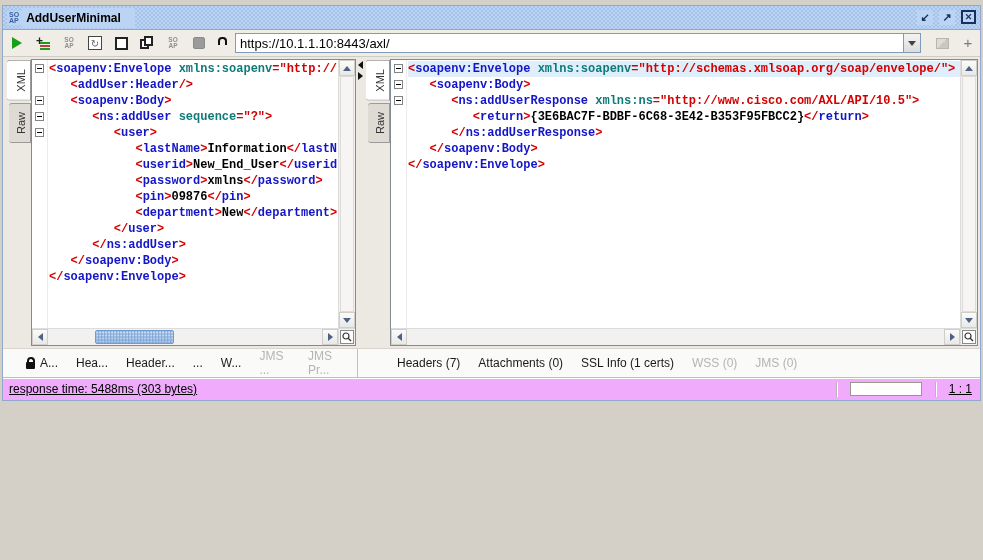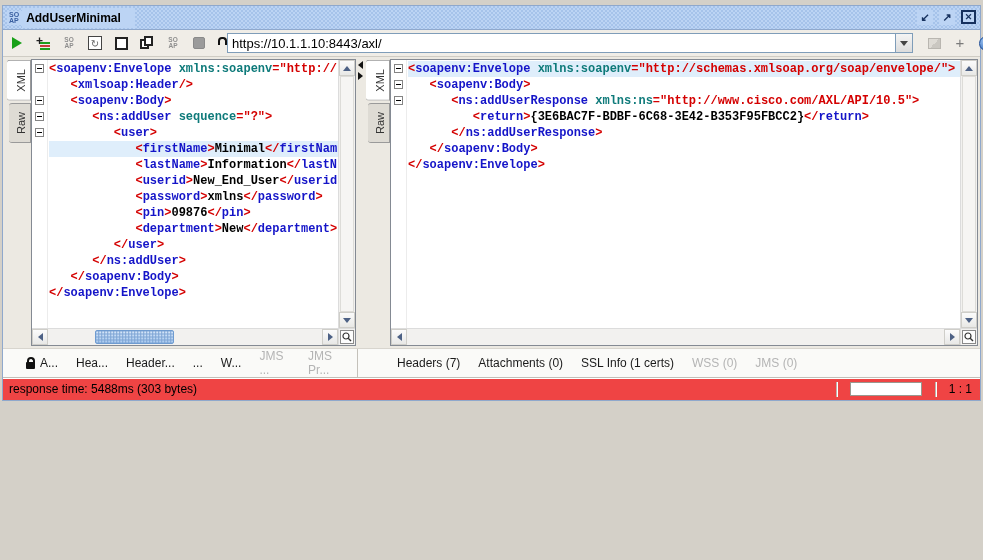--- a/index.html
+++ b/index.html
@@ -42,21 +42,21 @@
   .i-empty { width:13px; height:13px; border:2px solid #222; background:#fff; }
   .i-copy { position:relative; width:14px; height:14px; }
   .i-copy .b1 { position:absolute; left:0; top:3px; width:9px; height:10px; border:2px solid #222; background:#fff; }
   .i-copy .b2 { position:absolute; left:4px; top:0; width:9px; height:10px; border:2px solid #222; background:#fff; }
   .i-stop { width:12px; height:12px; background:#9b9b9b; border:1px solid #8a8a8a; border-radius:2px; }
   .lock { position:relative; width:11px; height:8px; background:#111; margin-top:5px; border-radius:1px; }
   .lock:before { content:''; position:absolute; top:-5px; left:2px; width:5px; height:6px;
     border:2px solid #111; border-bottom:none; border-radius:4px 4px 0 0; }
   .lock.small { width:9px; height:7px; margin-top:4px; }
   .lock.small:before { left:1px; width:4px; height:5px; }
-  .combo { display:flex; height:20px; margin-left:2px; }
+  .combo { display:flex; height:20px; margin-left:10px; }
   .combo input { width:668px; height:20px; border:1px solid #7f9db9; border-right:none;
     font-size:13px; padding:0 4px; outline:none; font-family:"Liberation Sans",sans-serif; }
   .combo .drop { width:18px; height:20px; border:1px solid #7f9db9; background:linear-gradient(#f4f4f4,#dcdcdc);
     display:flex; align-items:center; justify-content:center; }
   .arr-d { width:0; height:0; border-left:4px solid transparent; border-right:4px solid transparent; border-top:5px solid #444; }
   .i-layout { width:13px; height:11px; border:1px solid #b9b6b0; background:linear-gradient(135deg,#dedbd5 50%,#cac7c1 50%); }
   .i-plus { font-size:15px; color:#7a7a7a; line-height:10px; }
   .i-help { width:15px; height:15px; border-radius:50%; background:radial-gradient(circle at 35% 30%,#9dc4f2,#2a62b5);
     color:#fff; font-size:10px; font-weight:bold; display:flex; align-items:center; justify-content:center;
     border:1px solid #1d4c96; }
@@ -113,22 +113,22 @@
   
   .subtabs { height:29px; flex:0 0 29px; background:#fafaf8; border-top:1px solid #d8d5ce;
     display:flex; align-items:center; font-size:12px; }
   .subtabs .group { display:flex; align-items:center; gap:0; height:100%; }
   .subtabs .group.left { width:354px; flex:0 0 354px; padding-left:14px; }
   .subtabs .group.right { flex:1 1 auto; padding-left:30px; border-left:1px solid #c4c1ba; }
   .stab { padding:0 9px; color:#1b1b1b; display:flex; align-items:center; gap:5px; height:100%; }
   .stab.dis { color:#b4b4b4; }
 
   
-  .statusbar { height:23px; flex:0 0 23px; background:#ef4444; border-top:1px solid #c2bfb8;
-    box-shadow:inset 0 1px 0 #ffffff; display:flex; align-items:center; font-size:12px; padding:0 6px; }
+  .statusbar { height:23px; flex:0 0 23px; background:#f0abfc; border-top:1px solid #c2bfb8;
+    box-shadow:inset 0 1px 0 #ffffff; display:flex; align-items:center; font-size:12px; padding:0 6px;text-decoration:underline; }
   .statusbar .msg { color:#000; }
   .statusbar .rgt { margin-left:auto; display:flex; align-items:center; gap:13px; }
   .vsep { width:1px; height:15px; background:#b9b6af; box-shadow:1px 0 0 #fff; }
   .progress { width:72px; height:14px; background:#fff; border:1px solid #9a978f; }
   .caret { color:#000; padding-right:2px; }
 </style>
 </head>
 <body>
 
 <div class="frame">
@@ -210,25 +210,24 @@
       <div class="eframe">
         <div class="codewrap">
           <div class="gutter" id="req-gutter">
               <div class="fold" style="top: 4px;"></div>
               <div class="fold" style="top: 36px;"></div>
               <div class="fold" style="top: 52px;"></div>
               <div class="fold" style="top: 68px;"></div>
             </div>
           <div class="code" id="req-code">
               <div class="line"><span class="s-d">&lt;</span><span class="s-t">soapenv:Envelope</span><span class="s-x"> </span><span class="s-a">xmlns:soapenv</span><span class="s-v">="http://</span></div>
-              <div class="line"><span class="s-x">   </span><span class="s-d">&lt;</span><span class="s-t">xmlsoap:Header</span><span class="s-d">/&gt;</span></div>
+              <div class="line"><span class="s-x">   </span><span class="s-d">&lt;</span><span class="s-t">addUser:Header</span><span class="s-d">/&gt;</span></div>
               <div class="line"><span class="s-x">   </span><span class="s-d">&lt;</span><span class="s-t">soapenv:Body</span><span class="s-d">&gt;</span></div>
               <div class="line"><span class="s-x">      </span><span class="s-d">&lt;</span><span class="s-t">ns:addUser</span><span class="s-x"> </span><span class="s-a">sequence</span><span class="s-v">="?"</span><span class="s-d">&gt;</span></div>
               <div class="line"><span class="s-x">         </span><span class="s-d">&lt;</span><span class="s-t">user</span><span class="s-d">&gt;</span></div>
-              <div class="line hl"><span class="s-x">            </span><span class="s-d">&lt;</span><span class="s-t">firstName</span><span class="s-d">&gt;</span><span class="s-x">Minimal</span><span class="s-d">&lt;/</span><span class="s-t">firstNam</span></div>
               <div class="line"><span class="s-x">            </span><span class="s-d">&lt;</span><span class="s-t">lastName</span><span class="s-d">&gt;</span><span class="s-x">Information</span><span class="s-d">&lt;/</span><span class="s-t">lastN</span></div>
               <div class="line"><span class="s-x">            </span><span class="s-d">&lt;</span><span class="s-t">userid</span><span class="s-d">&gt;</span><span class="s-x">New_End_User</span><span class="s-d">&lt;/</span><span class="s-t">userid</span></div>
               <div class="line"><span class="s-x">            </span><span class="s-d">&lt;</span><span class="s-t">password</span><span class="s-d">&gt;</span><span class="s-x">xmlns</span><span class="s-d">&lt;/</span><span class="s-t">password</span><span class="s-d">&gt;</span></div>
               <div class="line"><span class="s-x">            </span><span class="s-d">&lt;</span><span class="s-t">pin</span><span class="s-d">&gt;</span><span class="s-x">09876</span><span class="s-d">&lt;/</span><span class="s-t">pin</span><span class="s-d">&gt;</span></div>
               <div class="line"><span class="s-x">            </span><span class="s-d">&lt;</span><span class="s-t">department</span><span class="s-d">&gt;</span><span class="s-x">New</span><span class="s-d">&lt;/</span><span class="s-t">department</span><span class="s-d">&gt;</span></div>
               <div class="line"><span class="s-x">         </span><span class="s-d">&lt;/</span><span class="s-t">user</span><span class="s-d">&gt;</span></div>
               <div class="line"><span class="s-x">      </span><span class="s-d">&lt;/</span><span class="s-t">ns:addUser</span><span class="s-d">&gt;</span></div>
               <div class="line"><span class="s-x">   </span><span class="s-d">&lt;/</span><span class="s-t">soapenv:Body</span><span class="s-d">&gt;</span></div>
               <div class="line"><span class="s-d">&lt;/</span><span class="s-t">soapenv:Envelope</span><span class="s-d">&gt;</span></div>
             </div>

